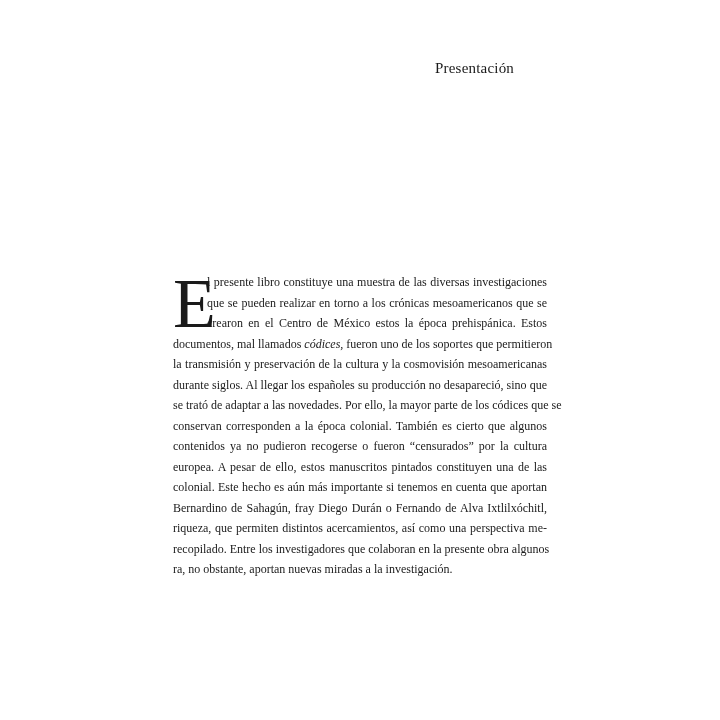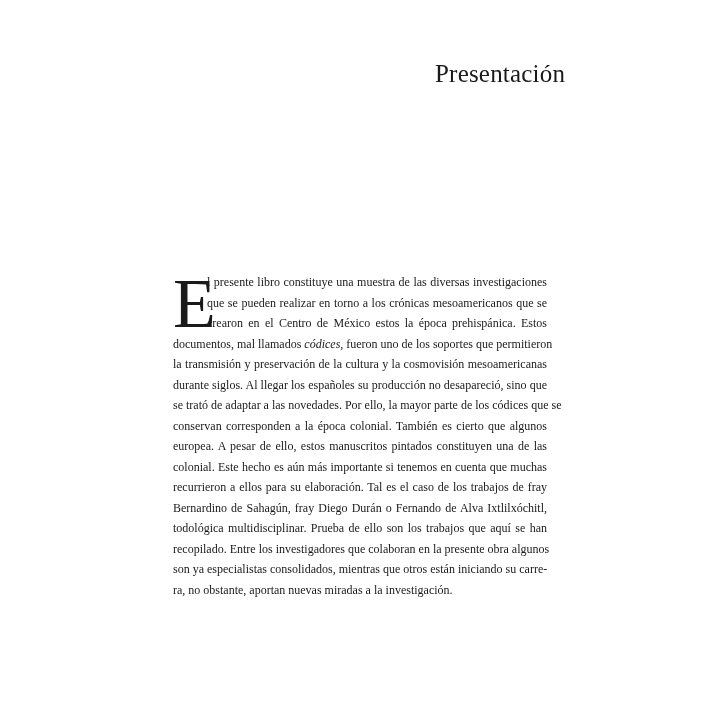--- a/index.html
+++ b/index.html
@@ -2,21 +2,21 @@
 <html><head>
 <meta charset="utf-8">
 <style>
   html, body { margin: 0; padding: 0; }
   body {
     width: 720px; height: 720px; background: #ffffff; position: relative; overflow: hidden;
     font-family: "Liberation Serif", "DejaVu Serif", serif; color: #1a1a1a;
   }
   .title {
     position: absolute; left: 435px; top: 60px;
-    font-size: 25px; font-weight: normal; margin: 0; letter-spacing: 0.2px;
+    font-size: 15px; font-weight: normal; margin: 0; letter-spacing: 0.2px;
   }
   .body {
     position: absolute; left: 173px; top: 272px; width: 374px;
   }
   .line {
     display: block; font-size: 12px; line-height: 20.5px; height: 20.5px;
     white-space: nowrap; text-align: justify; text-align-last: justify;
   }
   .line.last { text-align-last: left; }
   .line.indent { padding-left: 16px; }
@@ -35,21 +35,20 @@
 <div class="body">
   <span class="dropcap">E</span>
   <span class="line drop-indent">l presente libro constituye una muestra de las diversas investigaciones</span>
   <span class="line drop-indent">que se pueden realizar en torno a los crónicas mesoamericanos que se</span>
   <span class="line drop-indent">crearon en el Centro de México estos la época prehispánica. Estos</span>
   <span class="line"><span>documentos, mal llamados </span><em>códices</em><span>, fueron uno de los soportes que permitieron</span></span>
   <span class="line">la transmisión y preservación de la cultura y la cosmovisión mesoamericanas</span>
   <span class="line">durante siglos. Al llegar los españoles su producción no desapareció, sino que</span>
   <span class="line">se trató de adaptar a las novedades. Por ello, la mayor parte de los códices que se</span>
   <span class="line">conservan corresponden a la época colonial. También es cierto que algunos</span>
+  <span class="line">contenidos ya no pudieron recogerse o fueron “censurados” por la cultura</span>
   <span class="line">europea. A pesar de ello, estos manuscritos pintados constituyen una de las</span>
-  <span class="line">colonial. Este hecho es aún más importante si tenemos en cuenta que muchas</span>
-  <span class="line">recurrieron a ellos para su elaboración. Tal es el caso de los trabajos de fray</span>
+  <span class="line">colonial. Este hecho es aún más importante si tenemos en cuenta que aportan</span>
   <span class="line">Bernardino de Sahagún, fray Diego Durán o Fernando de Alva Ixtlilxóchitl,</span>
-  <span class="line">todológica multidisciplinar. Prueba de ello son los trabajos que aquí se han</span>
+  <span class="line">riqueza, que permiten distintos acercamientos, así como una perspectiva me-</span>
   <span class="line">recopilado. Entre los investigadores que colaboran en la presente obra algunos</span>
-  <span class="line">son ya especialistas consolidados, mientras que otros están iniciando su carre-</span>
   <span class="line last">ra, no obstante, aportan nuevas miradas a la investigación.</span>
 </div>
 
 </body></html>

